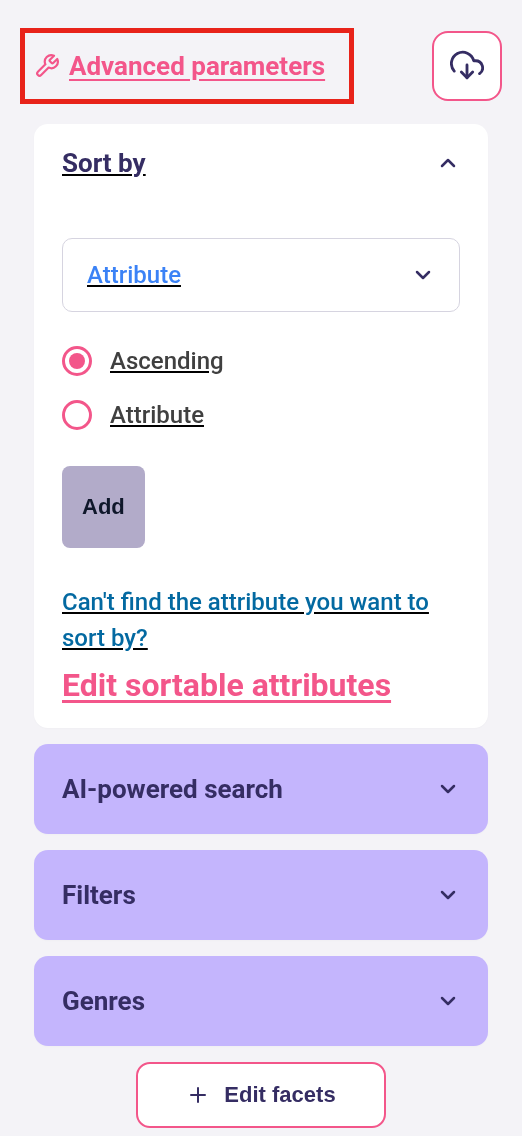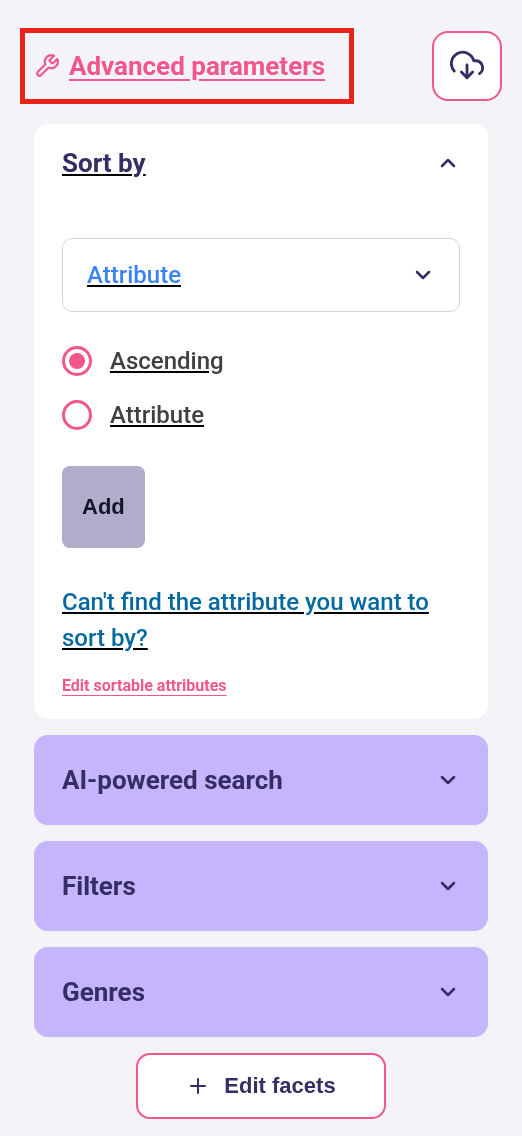--- a/index.html
+++ b/index.html
@@ -141,26 +141,26 @@
     }
     .help-text {
       margin-top: 36px;
       color: #0369a1;
       font-size: 24px;
       font-weight: 500;
       line-height: 1.5;
     }
     .edit-link {
       color: #f3568a;
-      font-size: 16px;
+      font-size: 32px;
       font-weight: 700;
       text-decoration: underline;
       text-underline-offset: 4px;
       display: inline-block;
-      margin-top: 20px;
+      margin-top: 10px;
     }
     .collapsed-card {
       background: #c4b5fd;
       border-radius: 14px;
       margin: 0 34px 16px 34px;
       padding: 30px 28px;
       display: flex;
       align-items: center;
       justify-content: space-between;
       box-shadow: 0 1px 2px rgba(0,0,0,0.02);

